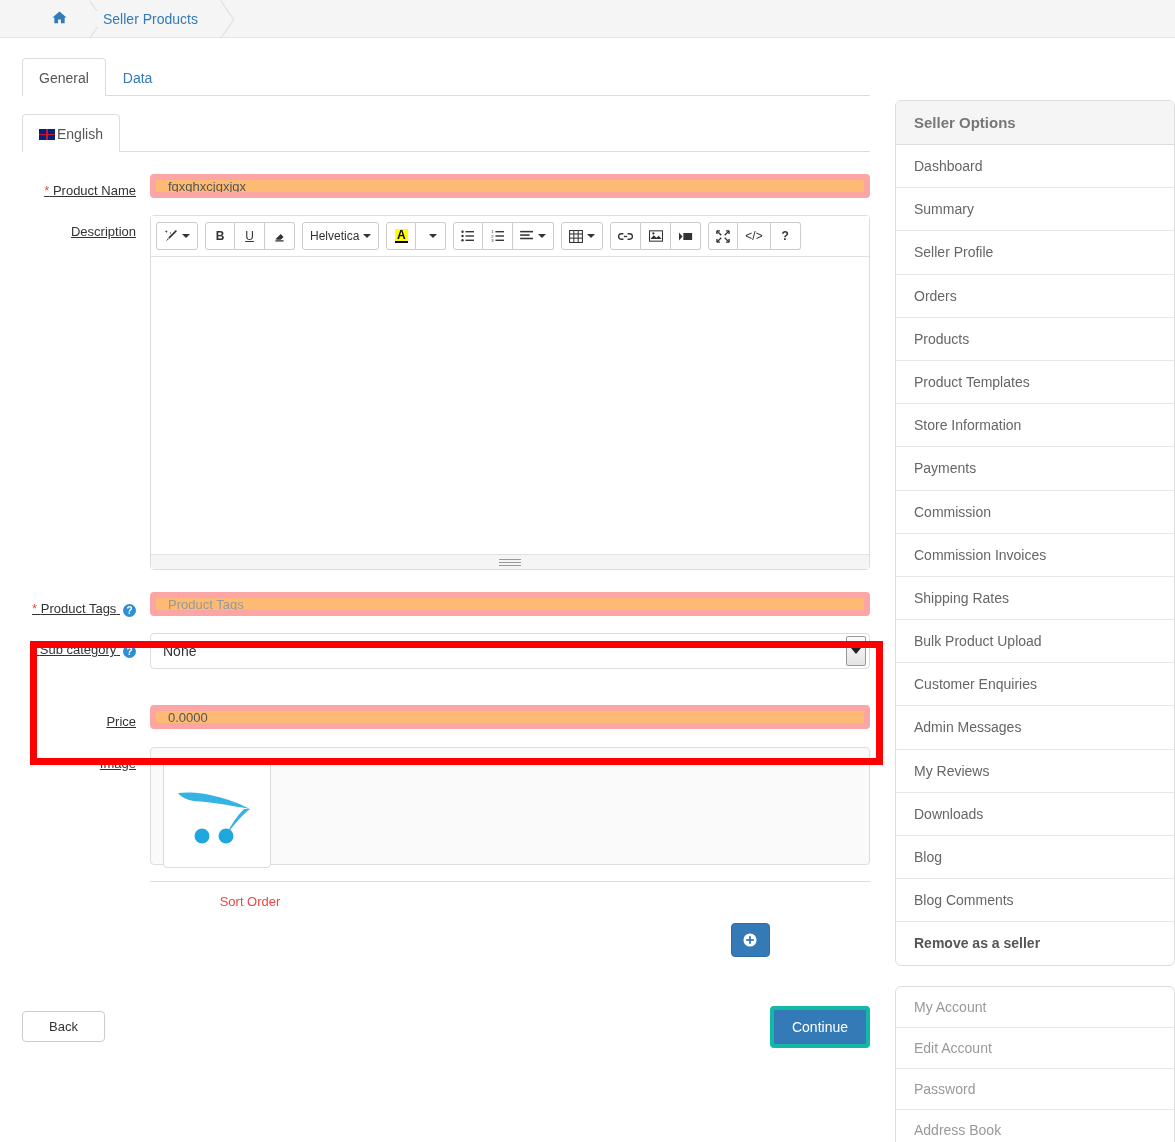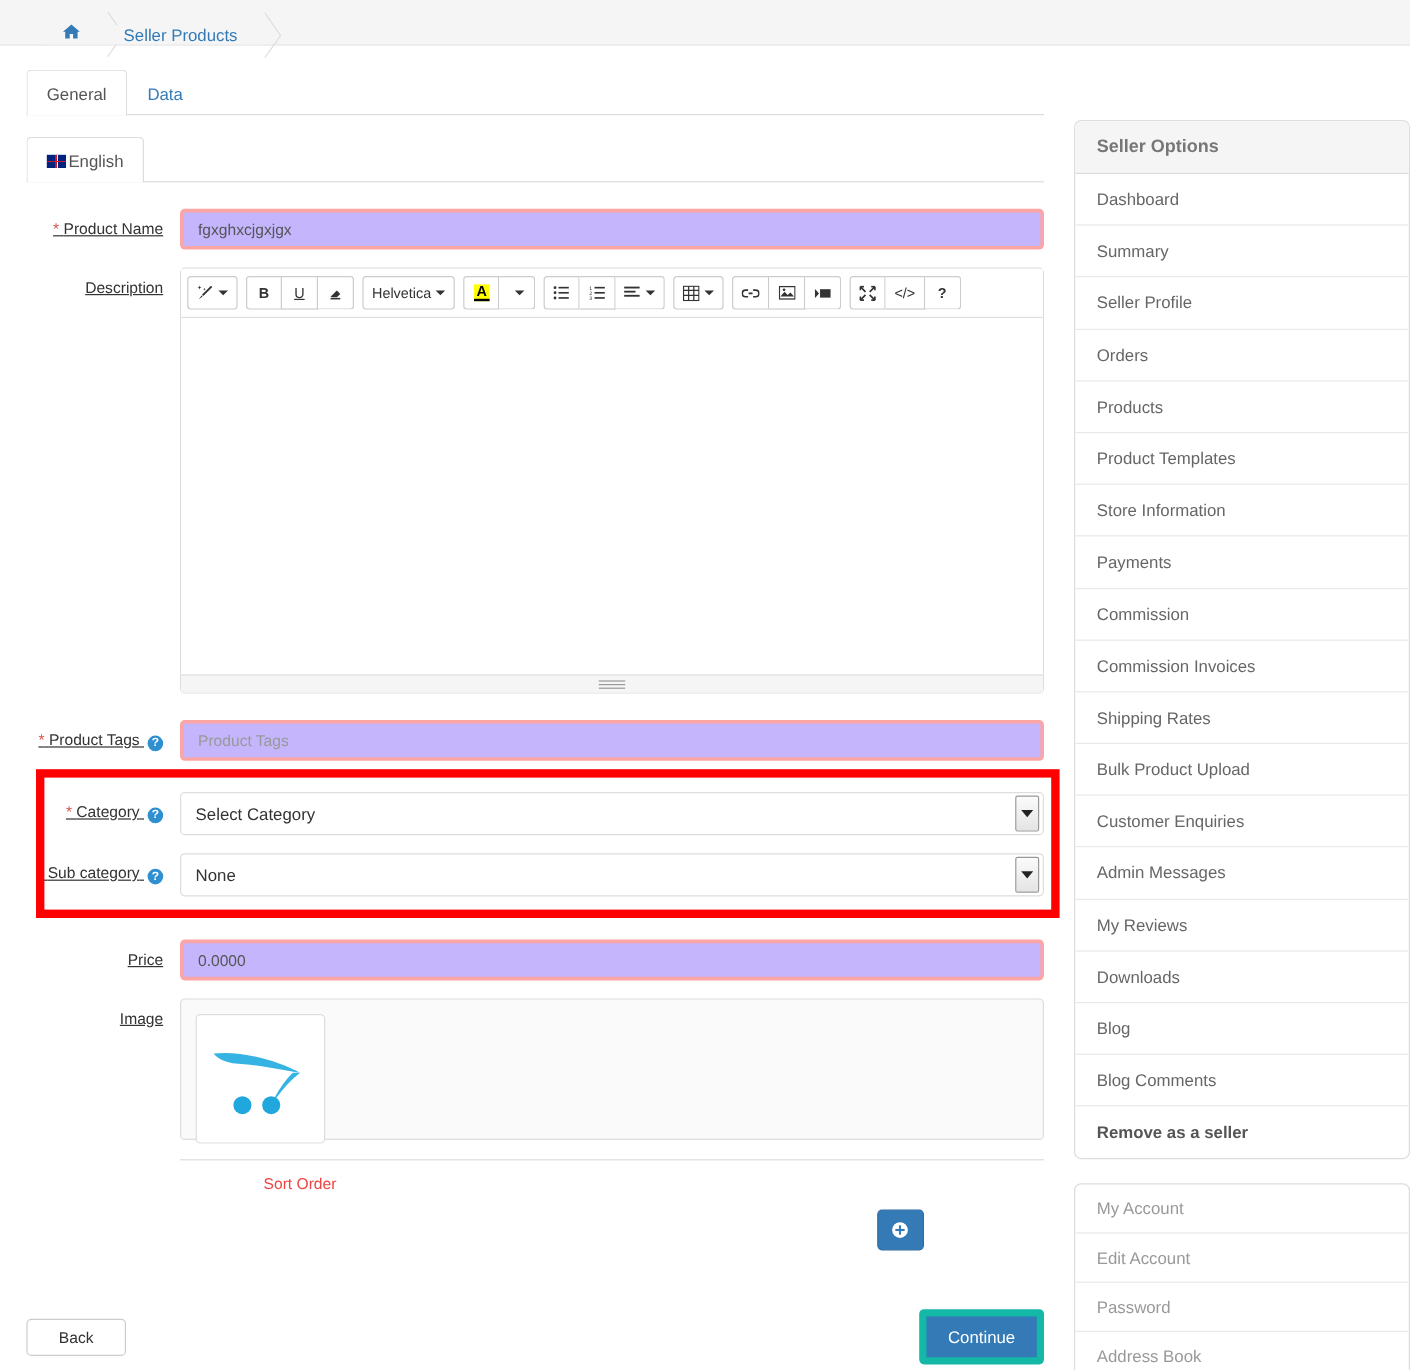--- a/index.html
+++ b/index.html
@@ -12,21 +12,21 @@
     color: #333333;
     overflow: hidden;
   }
 
   
   .breadcrumb-bar {
     height: 38px;
     background: #f5f5f5;
     border-bottom: 1px solid #e7e7e7;
     display: flex;
-    align-items: flex-end;
+    align-items: center;
     padding-left: 38px;
   }
   .crumb {
     position: relative;
     display: flex;
     align-items: center;
     padding: 0 22px 0 14px;
     color: #337ab7;
     font-size: 14px;
     text-decoration: none;
@@ -130,28 +130,28 @@
     font-size: 10px;
     font-weight: bold;
     line-height: 13px;
     text-align: center;
     vertical-align: -1px;
     margin-left: 3px;
   }
   .ctrl { flex: 1 1 auto; min-width: 0; }
   .form-input {
     width: 100%;
-    height: 34px;
-    border: 3px solid #fca5a5;
+    height: 24px;
+    border: 6px solid #fca5a5;
     border-radius: 4px;
     padding: 6px 12px;
     font-family: "Liberation Sans", sans-serif;
     font-size: 13px;
     color: #555555;
-    background: #c4b5fd;
+    background: #fdba74;
     outline: none;
   }
   .form-input::placeholder { color: #999999; }
 
   
   .editor {
     border: 1px solid #dddddd;
     border-radius: 4px;
     background: #ffffff;
   }
@@ -321,21 +321,21 @@
     border: 1px solid #cccccc;
     border-radius: 4px;
     background: #ffffff;
     color: #333333;
     cursor: pointer;
     font-family: "Liberation Sans", sans-serif;
   }
   .btn-primary {
     padding: 9px 18px;
     font-size: 14px;
-    border: 6px solid #14b8a6;
+    border: 4px solid #14b8a6;
     border-radius: 4px;
     background: #337ab7;
     color: #ffffff;
     cursor: pointer;
     font-family: "Liberation Sans", sans-serif;
   }
 
   
   .panel {
     border: 1px solid #dddddd;
@@ -560,33 +560,20 @@
         <div class="ctrl-label">
           <span class="req">*</span>
           <span>Product Tags</span>
           <span class="help-ico">?</span>
         </div>
         <div class="ctrl">
           <input class="form-input" type="text" placeholder="Product Tags" style="">
         </div>
       </div>
 
-      <div class="form-row" style="margin-top:26px;">
-        <div class="ctrl-label">
-          <span class="req">*</span>
-          <span>Category</span>
-          <span class="help-ico">?</span>
-        </div>
-        <div class="ctrl select-wrap">
-          <div class="select-box">
-            <span>Select Category</span>
-          </div>
-          <div class="select-arrow"></div>
-        </div>
-      </div>
 
       <div class="form-row" style="margin-top:13px;">
         <div class="ctrl-label">
           <span class="req">*</span>
           <span>Sub category</span>
           <span class="help-ico">?</span>
         </div>
         <div class="ctrl select-wrap">
           <div class="select-box">
             <span>None</span>

